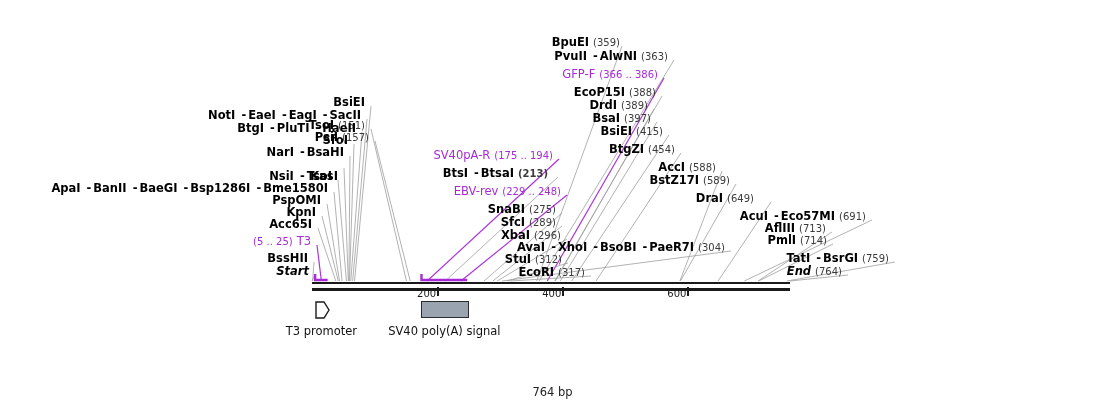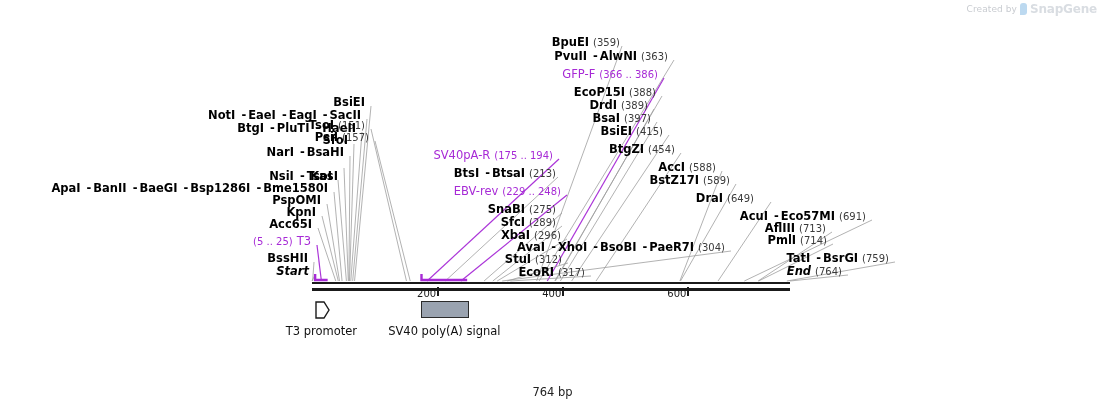--- a/index.html
+++ b/index.html
@@ -66,25 +66,20 @@
     position:absolute;width:100%;text-align:center;
     font-size:11.5px;color:#222;
   }
   svg.leaders{position:absolute;left:0;top:0;width:1105px;height:405px;pointer-events:none;}
 </style>
 </head>
 <body>
 
 <div id="map">
 
-  <div class="watermark">
-    <span>Created by</span>
-    <span class="wm-logo"></span>
-    <span class="sg">SnapGene</span>
-  </div>
 
   <svg class="leaders" id="leaders">
       <path d="M 622 46 L 536.609947643979 281" stroke="#9a9a9a" stroke-width="0.9" fill="none" opacity="0.85"></path>
       <path d="M 674 60 L 539.1125654450261 281" stroke="#9a9a9a" stroke-width="0.9" fill="none" opacity="0.85"></path>
       <path d="M 664 78 L 547.2460732984293 281" stroke="#a72ad6" stroke-width="1.2" fill="none" opacity="0.95"></path>
       <path d="M 662 96 L 554.7539267015707 281" stroke="#9a9a9a" stroke-width="0.9" fill="none" opacity="0.85"></path>
       <path d="M 654 109 L 555.3795811518324 281" stroke="#9a9a9a" stroke-width="0.9" fill="none" opacity="0.85"></path>
       <path d="M 657 122 L 560.3848167539267 281" stroke="#9a9a9a" stroke-width="0.9" fill="none" opacity="0.85"></path>
       <path d="M 669 135 L 571.6465968586388 281" stroke="#9a9a9a" stroke-width="0.9" fill="none" opacity="0.85"></path>
       <path d="M 681 153 L 596.0471204188482 281" stroke="#9a9a9a" stroke-width="0.9" fill="none" opacity="0.85"></path>
@@ -130,21 +125,21 @@
       <div class="lbl right" style="left: 672px; top: 50px;"><span class="enz" style="margin-right: 4px;">PvuII</span><span class="dash" style="margin-right: 2px; margin-left: 2px;">-</span><span class="enz" style="margin-right: 4px;">AlwNI</span><span class="pos" style="margin-right: 4px;">(363)</span></div>
       <div class="lbl right" style="left: 662px; top: 68px;"><span class="feat" style="margin-right: 4px;">GFP-F</span><span class="featpos" style="margin-right: 4px;">(366 .. 386)</span></div>
       <div class="lbl right" style="left: 660px; top: 86px;"><span class="enz" style="margin-right: 4px;">EcoP15I</span><span class="pos" style="margin-right: 4px;">(388)</span></div>
       <div class="lbl right" style="left: 652px; top: 99px;"><span class="enz" style="margin-right: 4px;">DrdI</span><span class="pos" style="margin-right: 4px; margin-top: 16px;">(389)</span></div>
       <div class="lbl right" style="left: 655px; top: 112px;"><span class="enz" style="margin-right: 4px;">BsaI</span><span class="pos" style="margin-right: 4px;">(397)</span></div>
       <div class="lbl right" style="left: 667px; top: 125px;"><span class="enz" style="margin-right: 4px;">BsiEI</span><span class="pos" style="margin-right: 4px;">(415)</span></div>
       <div class="lbl right" style="left: 679px; top: 143px;"><span class="enz" style="margin-right: 4px;">BtgZI</span><span class="pos" style="margin-right: 4px;">(454)</span></div>
       <div class="lbl right" style="left: 369px; top: 119px;"><span class="enz" style="margin-right: 4px;">TsoI</span><span class="pos" style="margin-right: 4px;">(151)</span></div>
       <div class="lbl right" style="left: 373px; top: 131px;"><span class="enz" style="margin-right: 4px;">PsiI</span><span class="pos" style="margin-right: 4px;">(157)</span></div>
       <div class="lbl right" style="left: 557px; top: 149px;"><span class="feat" style="margin-right: 4px;">SV40pA-R</span><span class="featpos" style="margin-right: 4px;">(175 .. 194)</span></div>
-      <div class="lbl right" style="left: 556px; top: 167px;"><span class="enz" style="margin-right: 4px;">BtsI</span><span class="dash" style="margin-right: 2px; margin-left: 2px;">-</span><span class="enz" style="margin-right: 4px;">BtsaI</span><span class="pos" style="margin-right: 0;">(213)</span></div>
+      <div class="lbl right" style="left: 556px; top: 167px;"><span class="enz" style="margin-right: 4px;">BtsI</span><span class="dash" style="margin-right: 2px; margin-left: 2px;">-</span><span class="enz" style="margin-right: 4px;">BtsaI</span><span class="pos" style="margin-right: 8px; font-weight: bold;">(213)</span></div>
       <div class="lbl right" style="left: 565px; top: 185px;"><span class="feat" style="margin-right: 4px;">EBV-rev</span><span class="featpos" style="margin-right: 4px;">(229 .. 248)</span></div>
       <div class="lbl right" style="left: 560px; top: 203px;"><span class="enz" style="margin-right: 4px;">SnaBI</span><span class="pos" style="margin-right: 4px;">(275)</span></div>
       <div class="lbl right" style="left: 560px; top: 216px;"><span class="enz" style="margin-right: 4px;">SfcI</span><span class="pos" style="margin-right: 4px;">(289)</span></div>
       <div class="lbl right" style="left: 565px; top: 229px;"><span class="enz" style="margin-right: 4px;">XbaI</span><span class="pos" style="margin-right: 4px;">(296)</span></div>
       <div class="lbl right" style="left: 729px; top: 241px;"><span class="enz" style="margin-right: 4px;">AvaI</span><span class="dash" style="margin-right: 2px; margin-left: 2px;">-</span><span class="enz" style="margin-right: 4px;">XhoI</span><span class="dash" style="margin-right: 2px; margin-left: 2px;">-</span><span class="enz" style="margin-right: 4px;">BsoBI</span><span class="dash" style="margin-right: 2px; margin-left: 2px;">-</span><span class="enz" style="margin-right: 4px;">PaeR7I</span><span class="pos" style="margin-right: 4px;">(304)</span></div>
       <div class="lbl right" style="left: 566px; top: 253px;"><span class="enz" style="margin-right: 4px;">StuI</span><span class="pos" style="margin-right: 4px;">(312)</span></div>
       <div class="lbl right" style="left: 589px; top: 266px;"><span class="enz" style="margin-right: 4px;">EcoRI</span><span class="pos" style="margin-right: 4px;">(317)</span></div>
       <div class="lbl right" style="left: 369px; top: 96px;"><span class="enz" style="margin-right: 4px;">BsiEI</span></div>
       <div class="lbl right" style="left: 365px; top: 109px;"><span class="enz" style="margin-right: 4px;">NotI</span><span class="dash" style="margin-right: 2px; margin-left: 2px;">-</span><span class="enz" style="margin-right: 4px;">EaeI</span><span class="dash" style="margin-right: 2px; margin-left: 2px;">-</span><span class="enz" style="margin-right: 4px;">EagI</span><span class="dash" style="margin-right: 2px; margin-left: 2px;">-</span><span class="enz" style="margin-right: 4px;">SacII</span></div>
       <div class="lbl right" style="left: 360px; top: 122px;"><span class="enz" style="margin-right: 4px;">BtgI</span><span class="dash" style="margin-right: 2px; margin-left: 2px;">-</span><span class="enz" style="margin-right: 4px;">PluTI</span><span class="dash" style="margin-right: 2px; margin-left: 2px;">-</span><span class="enz" style="margin-right: 4px;">HaeII</span></div>

